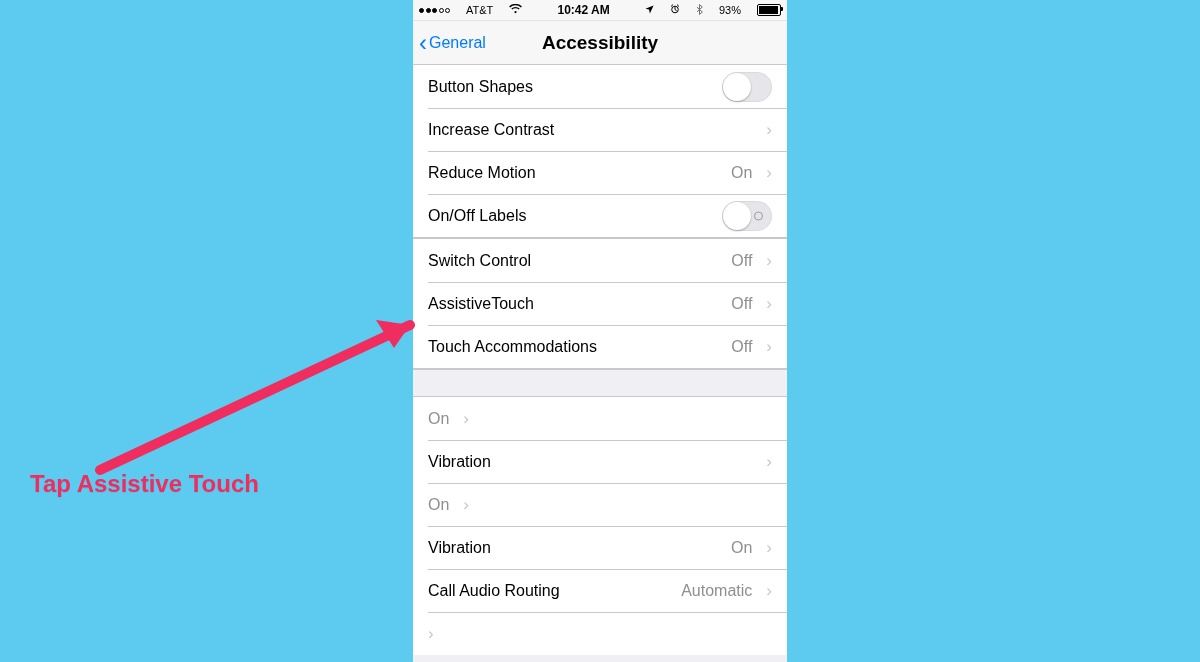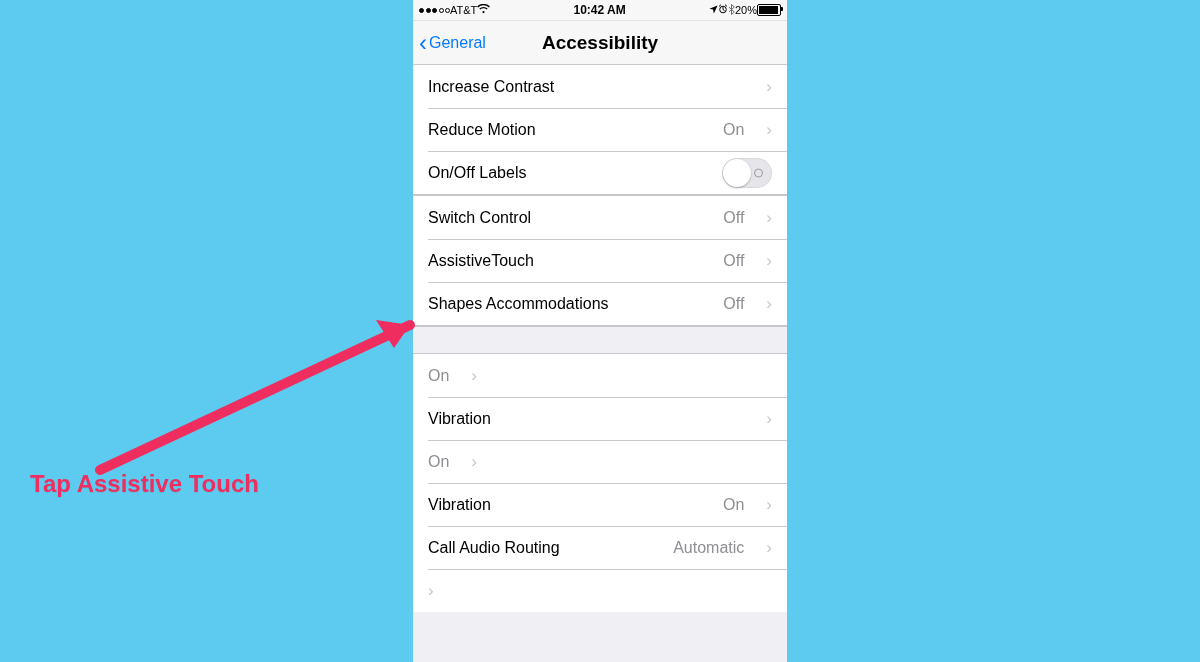--- a/index.html
+++ b/index.html
@@ -29,21 +29,21 @@
     align-items: center;
     justify-content: space-between;
     font-size: 11px;
     padding: 0 6px;
     color: #000;
     border-bottom: 0.5px solid rgba(0,0,0,0.08);
   }
   .status-left, .status-right {
     display: flex;
     align-items: center;
-    gap: 0;
+    gap: 16px;
   }
   .dots { display:flex; gap:1.5px; align-items:center;}
   .dot { width:5px; height:5px; border-radius:50%; border:1px solid #000; box-sizing:border-box;}
   .dot.fill{ background:#000;}
   .carrier{ font-size:11px; }
   .wifi, .loc, .alarm, .bt { font-size:11px; line-height:1;}
   .time{ font-weight:600; font-size:12px;}
   .battery{ width:22px; height:10px; border:1px solid #000; border-radius:2px; position:relative;}
   .battery::after{ content:""; position:absolute; right:-3px; top:2px; width:2px; height:4px; background:#000; border-radius:0 1px 1px 0;}
   .battery-fill{ position:absolute; left:1px; top:1px; bottom:1px; width:85%; background:#000;}
@@ -98,21 +98,21 @@
     background:#c8c7cc;
   }
   .row .label{
     flex:1;
     font-size:16px;
     color:#000;
   }
   .row .value{
     font-size:16px;
     color:#8e8e93;
-    margin-right:22px;
+    margin-right:14px;
   }
   .row .chevron{
     color:#c7c7cc;
     font-size:17px;
   }
 
   
   .switch{
     width:50px; height:30px; border-radius:15px; background:#e5e5ea;
     position:relative; box-shadow: inset 0 0 0 1px rgba(0,0,0,0.05);
@@ -182,39 +182,45 @@
             <circle cx="5" cy="5.5" r="3.3" fill="none" stroke="#000" stroke-width="1"></circle>
             <path d="M5 3.5v2l1.3 1" stroke="#000" stroke-width="1" fill="none" stroke-linecap="round"></path>
             <path d="M1.3 2.2 2.7.9M8.7 2.2 7.3.9" stroke="#000" stroke-width="1" stroke-linecap="round"></path>
           </svg>
       </span>
       <span class="bt">
         <svg width="7" height="11" viewBox="0 0 7 11">
             <path d="M3.5.5v10L6.3 8 1 3.2m0 4.6L6.3 3 3.5.5" fill="none" stroke="#6e6e73" stroke-width="1"></path>
           </svg>
       </span>
-      <span class="batt-pct">20%</span>
+      <span class="batt-pct">93%</span>
       <span class="battery">
           <span class="battery-fill"></span>
         </span>
     </div>
   </div>
 
   <div class="navbar">
     <div class="nav-back">
       <span class="chev">‹</span>
       <span>General</span>
     </div>
     <div class="nav-title">Accessibility</div>
   </div>
 
   <div class="content">
 
     <div class="group group-border-bottom">
       <div class="row">
+        <div class="label">Button Shapes</div>
+        <div class="switch">
+            <div class="knob"></div>
+          </div>
+      </div>
+      <div class="row">
         <div class="label">Increase Contrast</div>
         <span class="chevron">›</span>
       </div>
       <div class="row">
         <div class="label">Reduce Motion</div>
         <div class="value">On</div>
         <span class="chevron">›</span>
       </div>
       <div class="row">
         <div class="label">On/Off Labels</div>
@@ -230,21 +236,21 @@
         <div class="label">Switch Control</div>
         <div class="value">Off</div>
         <span class="chevron">›</span>
       </div>
       <div class="row">
         <div class="label">AssistiveTouch</div>
         <div class="value">Off</div>
         <span class="chevron">›</span>
       </div>
       <div class="row">
-        <div class="label">Shapes Accommodations</div>
+        <div class="label">Touch Accommodations</div>
         <div class="value">Off</div>
         <span class="chevron">›</span>
       </div>
     </div>
 
     <div class="gap"></div>
 
     <div class="group">
       <div class="row">
         <div class="value">On</div>

